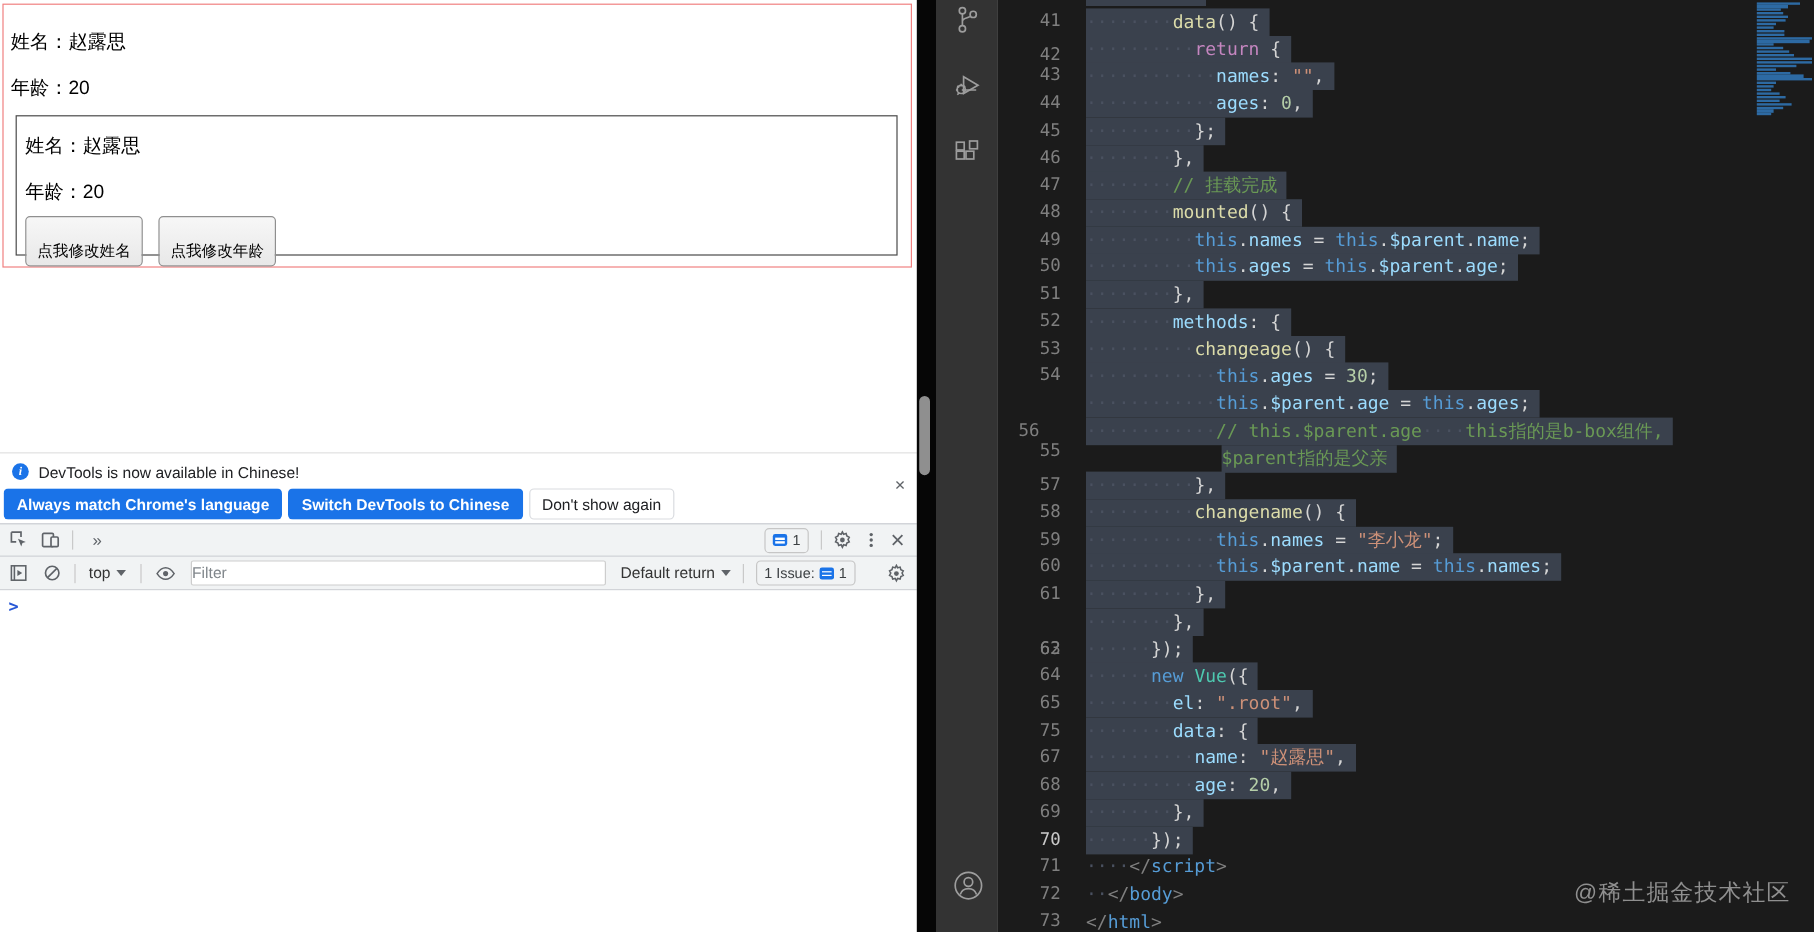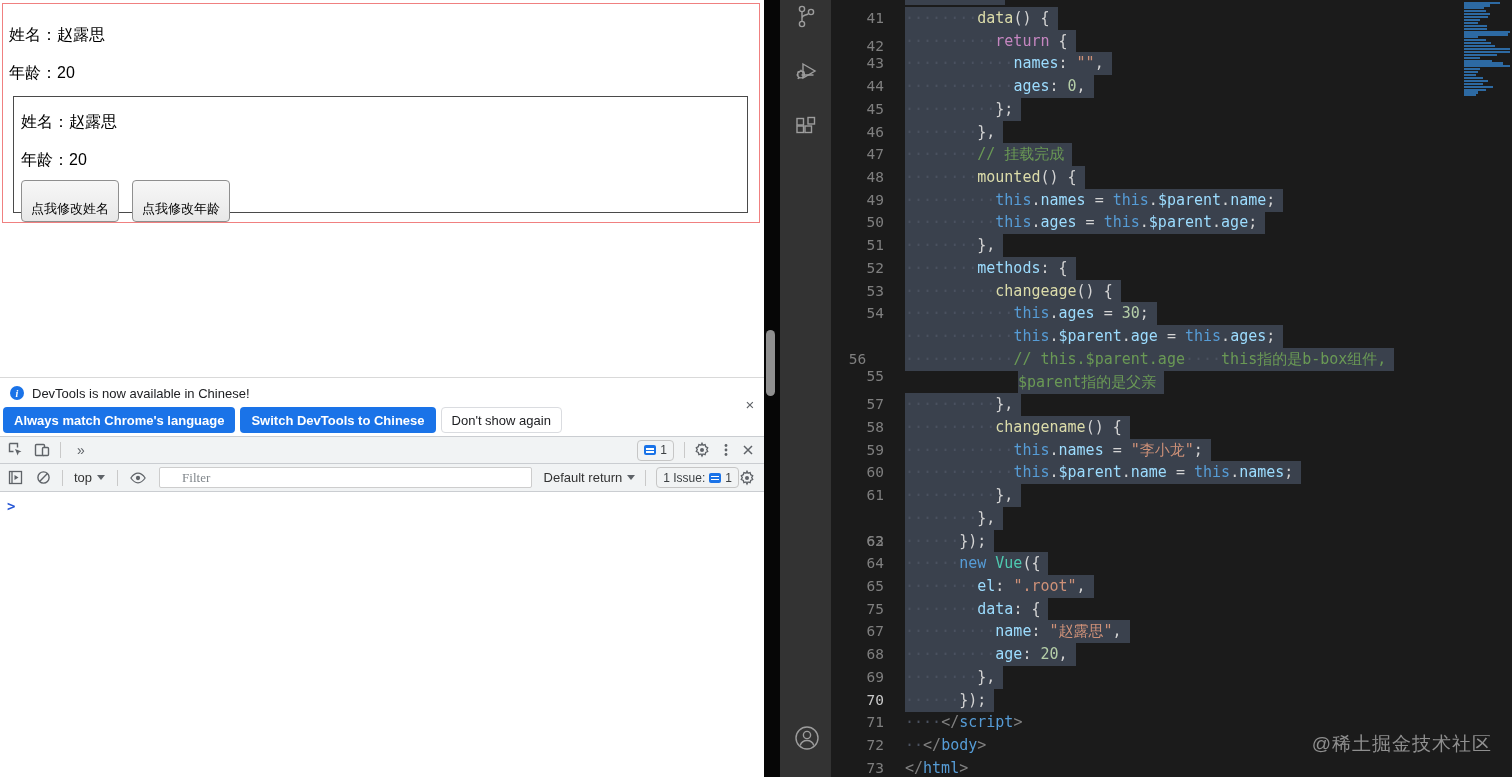--- a/index.html
+++ b/index.html
@@ -43,21 +43,21 @@
   .dt-tab.active{color:#202124;}
   .dt-tab.active:after{content:"";position:absolute;left:0;right:0;bottom:0;height:2px;background:#1a73e8;}
   .more-tabs{font-size:14px;color:#5f6368;margin:0 8px;cursor:pointer;}
   .badge-box{display:flex;align-items:center;gap:4px;border:1px solid #c6c6c6;border-radius:4px;height:19px;
              padding:0 6px;background:#fff0;font-size:12px;color:#3c4043;cursor:pointer;flex:none;}
   .chat-icon{width:12px;height:10px;background:#1a73e8;border-radius:2px;position:relative;flex:none;}
   .chat-icon:before{content:"";position:absolute;left:2px;top:3px;width:8px;height:1.5px;background:#fff;box-shadow:0 3px 0 #fff;}
   .caret-down{width:0;height:0;border-left:4px solid transparent;border-right:4px solid transparent;border-top:5px solid #5f6368;display:inline-block;margin-left:5px;}
   .toolbar-label{font-size:13px;color:#333;white-space:nowrap;display:flex;align-items:center;cursor:pointer;}
   .filter-input{height:19px;width:344px;border:1px solid #cdcdcd;border-radius:2px;background:#fff;font-size:13px;
-                color:#333;padding:0 22px;outline:none;font-family:Liberation Serif, serif;}
+                color:#333;padding:0 0;outline:none;font-family:Liberation Sans, sans-serif;}
   .filter-input::placeholder{color:#80868b;}
   .console-body{position:relative;background:#fff;height:calc(100% - 170px);}
   .console-prompt{position:absolute;left:7px;top:6px;color:#2757d6;font-size:14px;font-weight:bold;
                   font-family:"DejaVu Sans Mono",monospace;cursor:text;}
 
   
   .win-gap{position:absolute;left:764px;top:0;width:16px;height:777px;background:#060606;}
   .scroll-thumb{position:absolute;left:2px;top:330px;width:9px;height:66px;border-radius:5px;background:#8f8f8f;cursor:pointer;}
 
   

